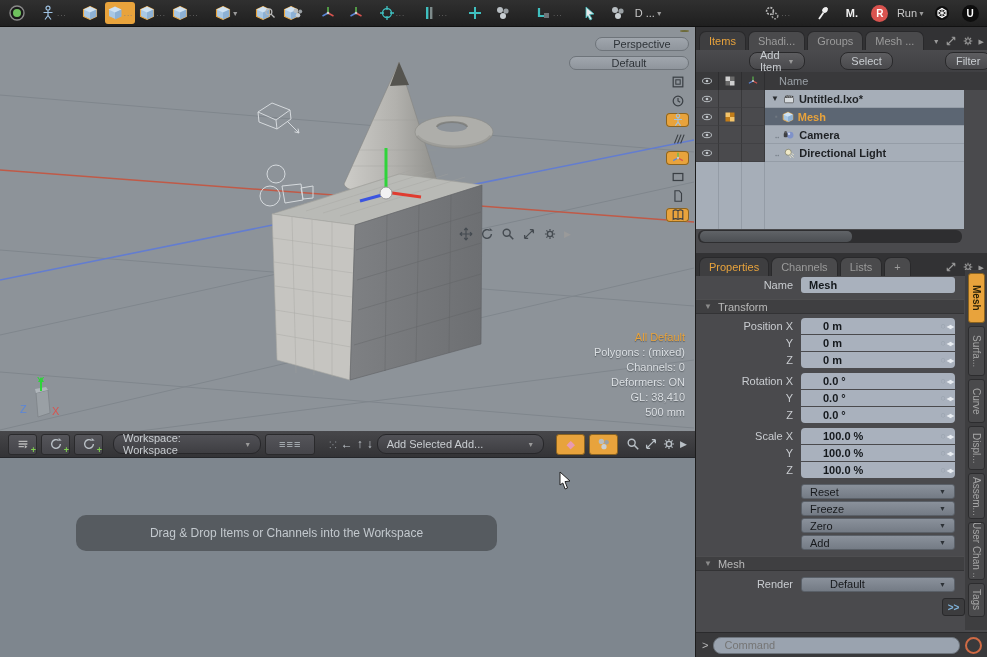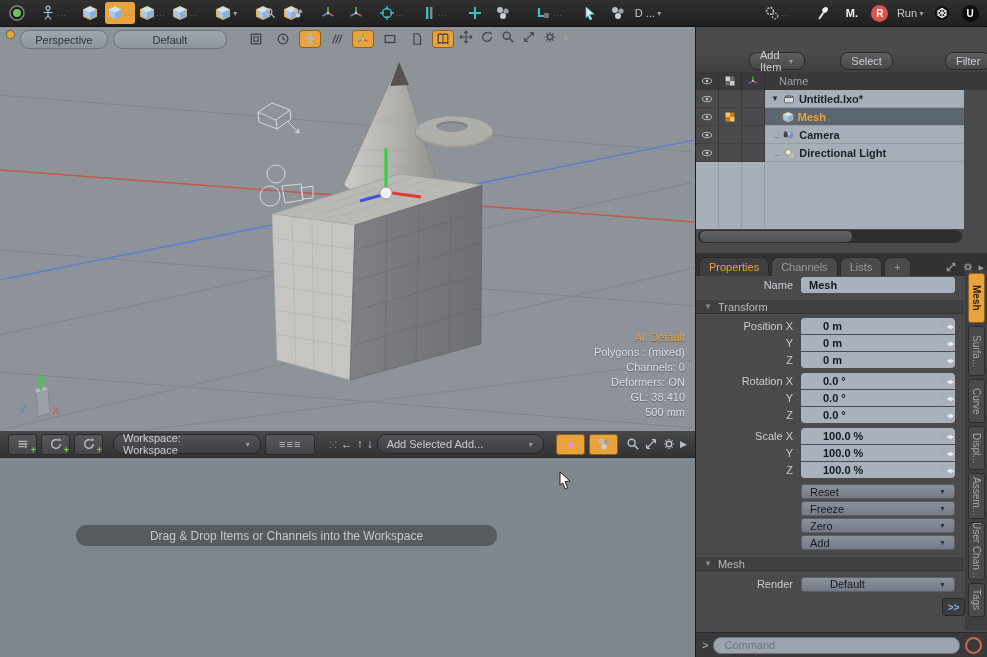--- a/index.html
+++ b/index.html
@@ -21,21 +21,21 @@
   .tb-label{font-size:11px;color:#c8c8c8;}
   .badge{width:17px;height:17px;border-radius:50%;display:flex;align-items:center;
     justify-content:center;font-size:10px;font-weight:bold;}
   .badge.red{background:#d9534f;color:#fff;}
   .badge.dark{background:#0d0d0d;color:#fff;}
   .gap6{margin-left:6px;} .gap10{margin-left:10px;} .gap16{margin-left:16px;}
 
   
   .viewport{position:absolute;left:0;top:27px;width:695px;height:404px;background:#8d9399;overflow:hidden;}
   .scene{position:absolute;left:0;top:0;width:695px;height:404px;}
-  .vp-bar{position:absolute;top:3px;left:0;right:0;height:22px;display:flex;align-items:flex-start;gap:5px;padding:0 6px;}
+  .vp-bar{position:absolute;top:3px;left:0;right:0;height:22px;display:flex;align-items:flex-end;gap:5px;padding:0 6px;flex-direction:column;}
   .vp-corner{width:7px;height:7px;border-radius:50%;background:#e8a33c;border:1px solid #6b6b3c;}
   .vp-dd{height:17px;border:1px solid #6e747a;background:linear-gradient(#a0a6ad,#8f959c);
     border-radius:9px;color:#2e3338;font-size:11px;display:flex;align-items:center;
     justify-content:center;gap:4px;}
   .vp-tgl{width:23px;height:18px;border-radius:4px;display:flex;align-items:center;justify-content:center;color:#3a3f44;}
   .vp-tgl.on{background:#e8a33c;box-shadow:inset 0 0 0 1px #8a6320;}
   .vp-right{margin-left:auto;display:flex;gap:7px;align-items:center;color:#454b51;margin-right:118px;}
   .vp-status{position:absolute;right:10px;top:303px;text-align:right;font-size:11px;color:#dbdfe3;line-height:15px;text-shadow:0 1px 1px rgba(40,45,50,.5);}
   .vp-status .sel{color:#e8a33c;}
   .axis-ind{position:absolute;left:14px;top:348px;width:56px;height:48px;}
@@ -45,21 +45,21 @@
   .ws-bar{position:absolute;top:0;left:0;right:0;height:26px;
     background:linear-gradient(#47474a,#333336);display:flex;align-items:center;gap:4px;
     padding:0 8px;border-bottom:1px solid #24262a;}
   .ws-btn{height:19px;min-width:21px;border-radius:3px;background:linear-gradient(#55555a,#45454a);
     border:1px solid #2a2a2c;display:flex;align-items:center;justify-content:center;color:#b9c0c6;font-size:11px;gap:2px;padding:0 3px;position:relative;}
   .ws-btn .plus{position:absolute;right:0;bottom:-1px;color:#7fce4f;font-size:9px;font-weight:bold;line-height:1;}
   .ws-btn.on{background:#e8a33c;border-color:#8a6320;color:#4b3507;}
   .dd-dark{height:18px;background:linear-gradient(#515156,#3e3e42);border:1px solid #27272a;
     border-radius:9px;color:#c9cdd1;font-size:11px;display:flex;align-items:center;gap:6px;padding:0 9px;}
   .arrow-glyph{color:#c3c9cf;font-size:12px;}
-  .drop-pill{position:absolute;left:76px;top:94px;width:421px;height:21px;background:#565b60;
+  .drop-pill{position:absolute;left:76px;top:84px;width:421px;height:36px;background:#565b60;
     border-radius:10px;color:#c3c9ce;font-size:12px;display:flex;align-items:center;justify-content:center;}
   .cursor{position:absolute;left:558px;top:40px;}
 
   
   .right{position:absolute;left:695px;top:27px;width:292px;height:630px;background:#4a4a4d;
     border-left:1px solid #1c1c1c;box-sizing:border-box;}
   .tabbar{position:absolute;left:0;right:0;height:23px;background:#323234;display:flex;
     align-items:flex-end;padding:0 3px;box-sizing:border-box;}
   .tab{height:18px;padding:0 9px;font-size:11px;color:#9b9b9b;background:#4a4a4c;
     border:1px solid #29292b;border-bottom:none;border-radius:7px 7px 0 0;margin-right:2px;
@@ -631,20 +631,44 @@
     <span class="caret" style="color:#b9c0c6;font-size:9px">▶</span>
   </div>
   <div class="drop-pill">Drag &amp; Drop Items or Channels into the Workspace</div>
   <svg class="cursor" width="16" height="20">
     <path d="M2 1l10 9-5 .6L9.5 17l-2.4 1-2.3-6L2 14z" fill="#fff" stroke="#222" stroke-width="1"></path>
   </svg>
 </div>
 
 <div class="right">
 
+  <div class="tabbar" style="top:0">
+    <div class="tab sel">
+        <span>Items</span>
+      </div>
+    <div class="tab">
+        <span>Shadi...</span>
+      </div>
+    <div class="tab">
+        <span>Groups</span>
+      </div>
+    <div class="tab">
+        <span>Mesh ...</span>
+      </div>
+    <div class="bar-icons">
+      <span class="caret">▼</span>
+      <svg class="ic12">
+          <use href="#s-expand"></use>
+        </svg>
+      <svg class="ic12">
+          <use href="#s-gear"></use>
+        </svg>
+      <span class="caret">▶</span>
+    </div>
+  </div>
 
   <div class="itoolbar">
     <div class="btn-pill" style="width:105px;justify-content:space-between">
       <span>Add Item</span>
       <span class="caret">▼</span>
     </div>
     <div class="btn-pill" style="margin-left:31px;width:52px">
         <span>Select</span>
       </div>
     <div class="btn-pill" style="width:48px">

